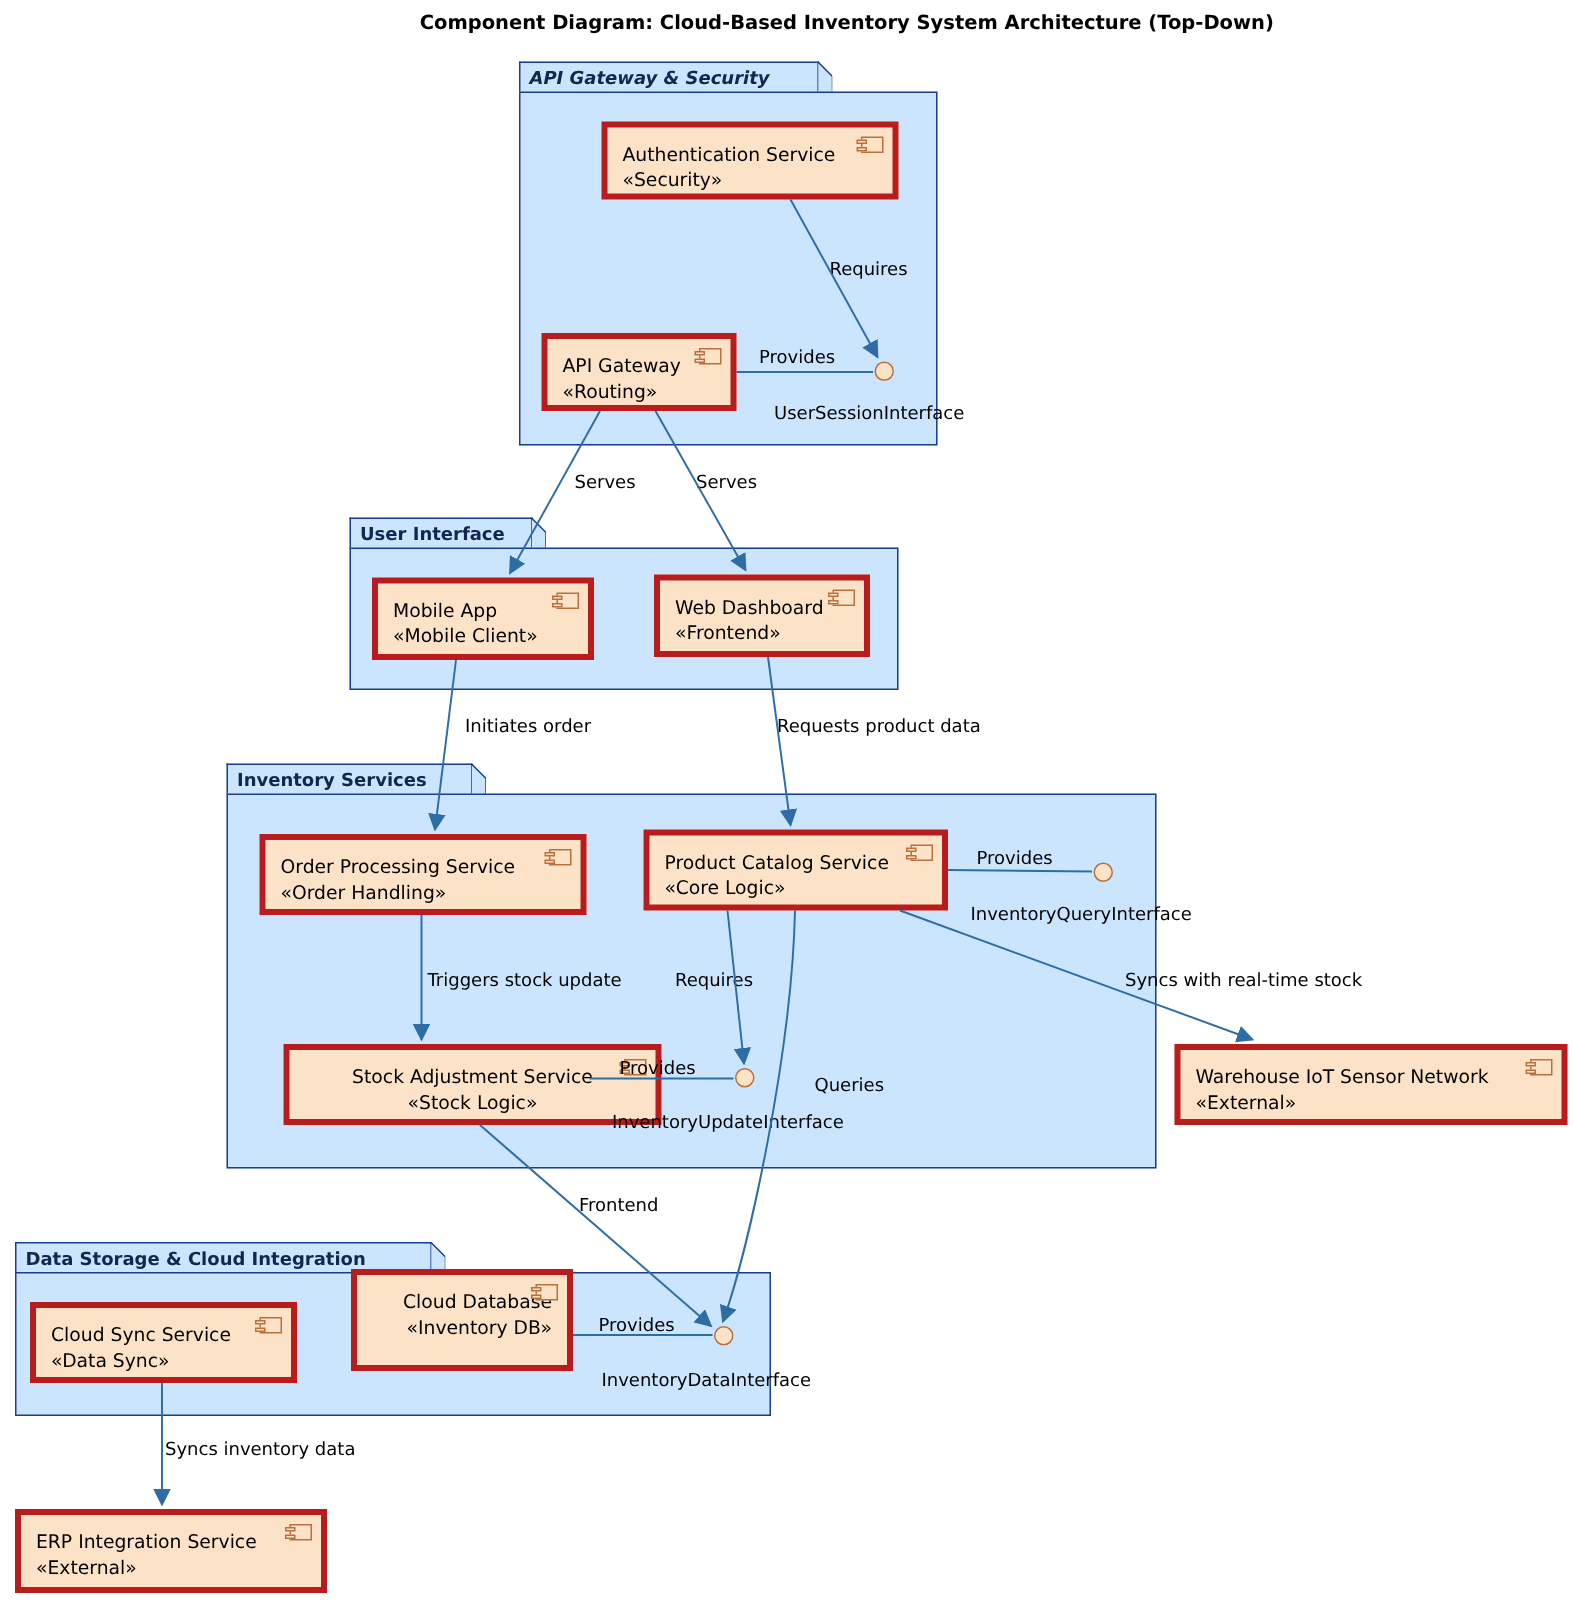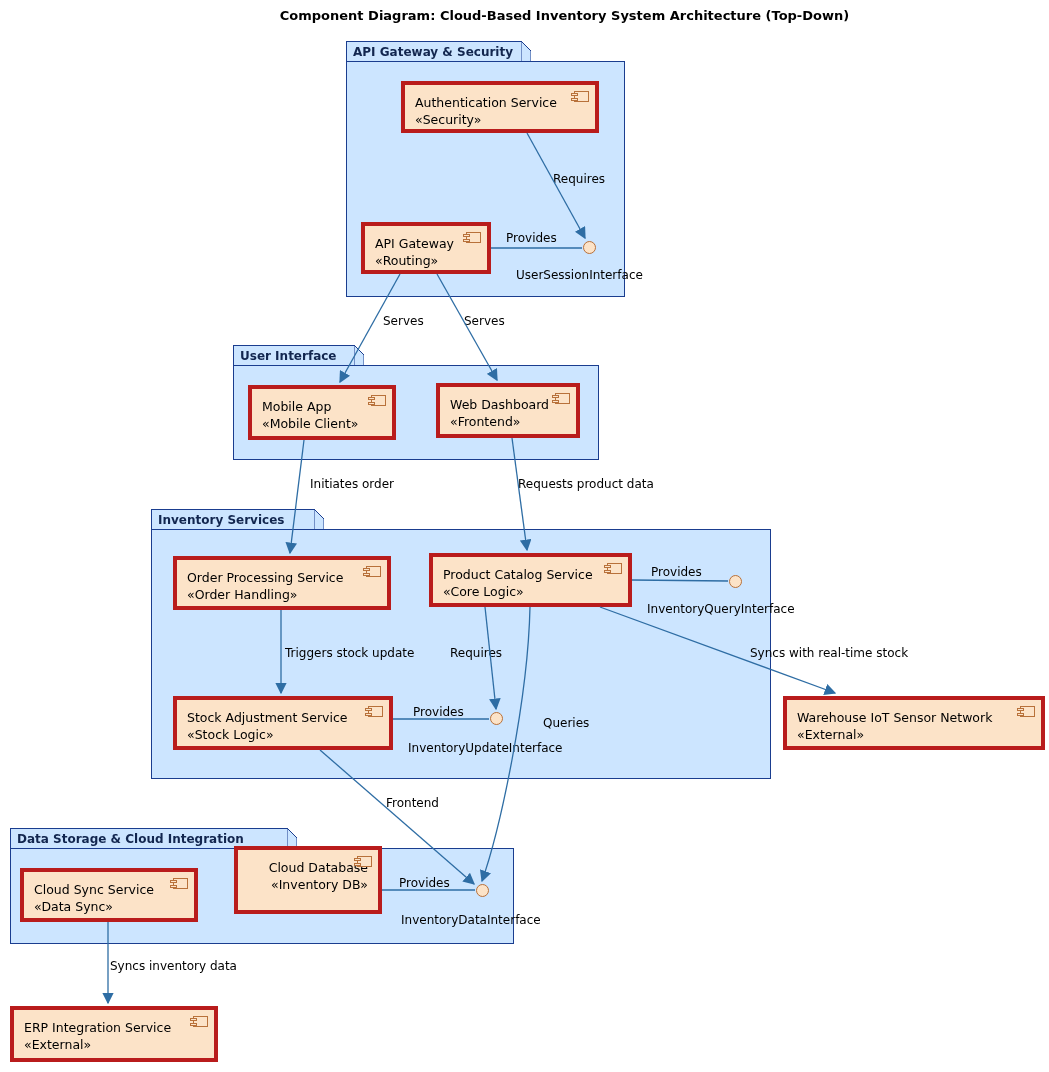--- a/index.html
+++ b/index.html
@@ -123,21 +123,21 @@
     pointer-events: none;
   }
 </style>
 </head>
 <body>
 
 <div id="canvas">
 
   <div id="title">Component Diagram: Cloud-Based Inventory System Architecture (Top-Down)</div>
 
-  <div class="pkg-tab" style="left:346px; top:41px; width:176px; height:21px;">
+  <div class="pkg-tab" style="left:346px; top:41px; width:200px; height:21px;font-style:italic;">
     <span>API Gateway &amp; Security</span>
     <span class="slant">
       <svg width="10" height="21" viewBox="0 0 10 21">
           <path d="M0 0 L10 10 L10 21 L0 21 Z" fill="#CCE5FF" stroke="#1A3D8F" stroke-width="1"></path>
         </svg>
     </span>
   </div>
   <div class="pkg" style="left:346px; top:61px; width:279px; height:236px;"></div>
 
   <div class="comp" style="left:401px; top:81px; width:198px; height:52px;">
@@ -197,21 +197,21 @@
     <span>Order Processing Service</span>
     <span class="line2">«Order Handling»</span>
   </div>
 
   <div class="comp" style="left:429px; top:553px; width:203px; height:54px;">
     <span class="comp-icon"></span>
     <span>Product Catalog Service</span>
     <span class="line2">«Core Logic»</span>
   </div>
 
-  <div class="comp" style="left:173px; top:696px; width:220px; height:54px;">
+  <div class="comp" style="left:189px; top:696px; width:252px; height:54px;text-align:center;">
     <span class="comp-icon"></span>
     <span>Stock Adjustment Service</span>
     <span class="line2">«Stock Logic»</span>
   </div>
 
   <div class="comp" style="left:783px; top:696px; width:262px; height:54px;">
     <span class="comp-icon"></span>
     <span>Warehouse IoT Sensor Network</span>
     <span class="line2">«External»</span>
   </div>

